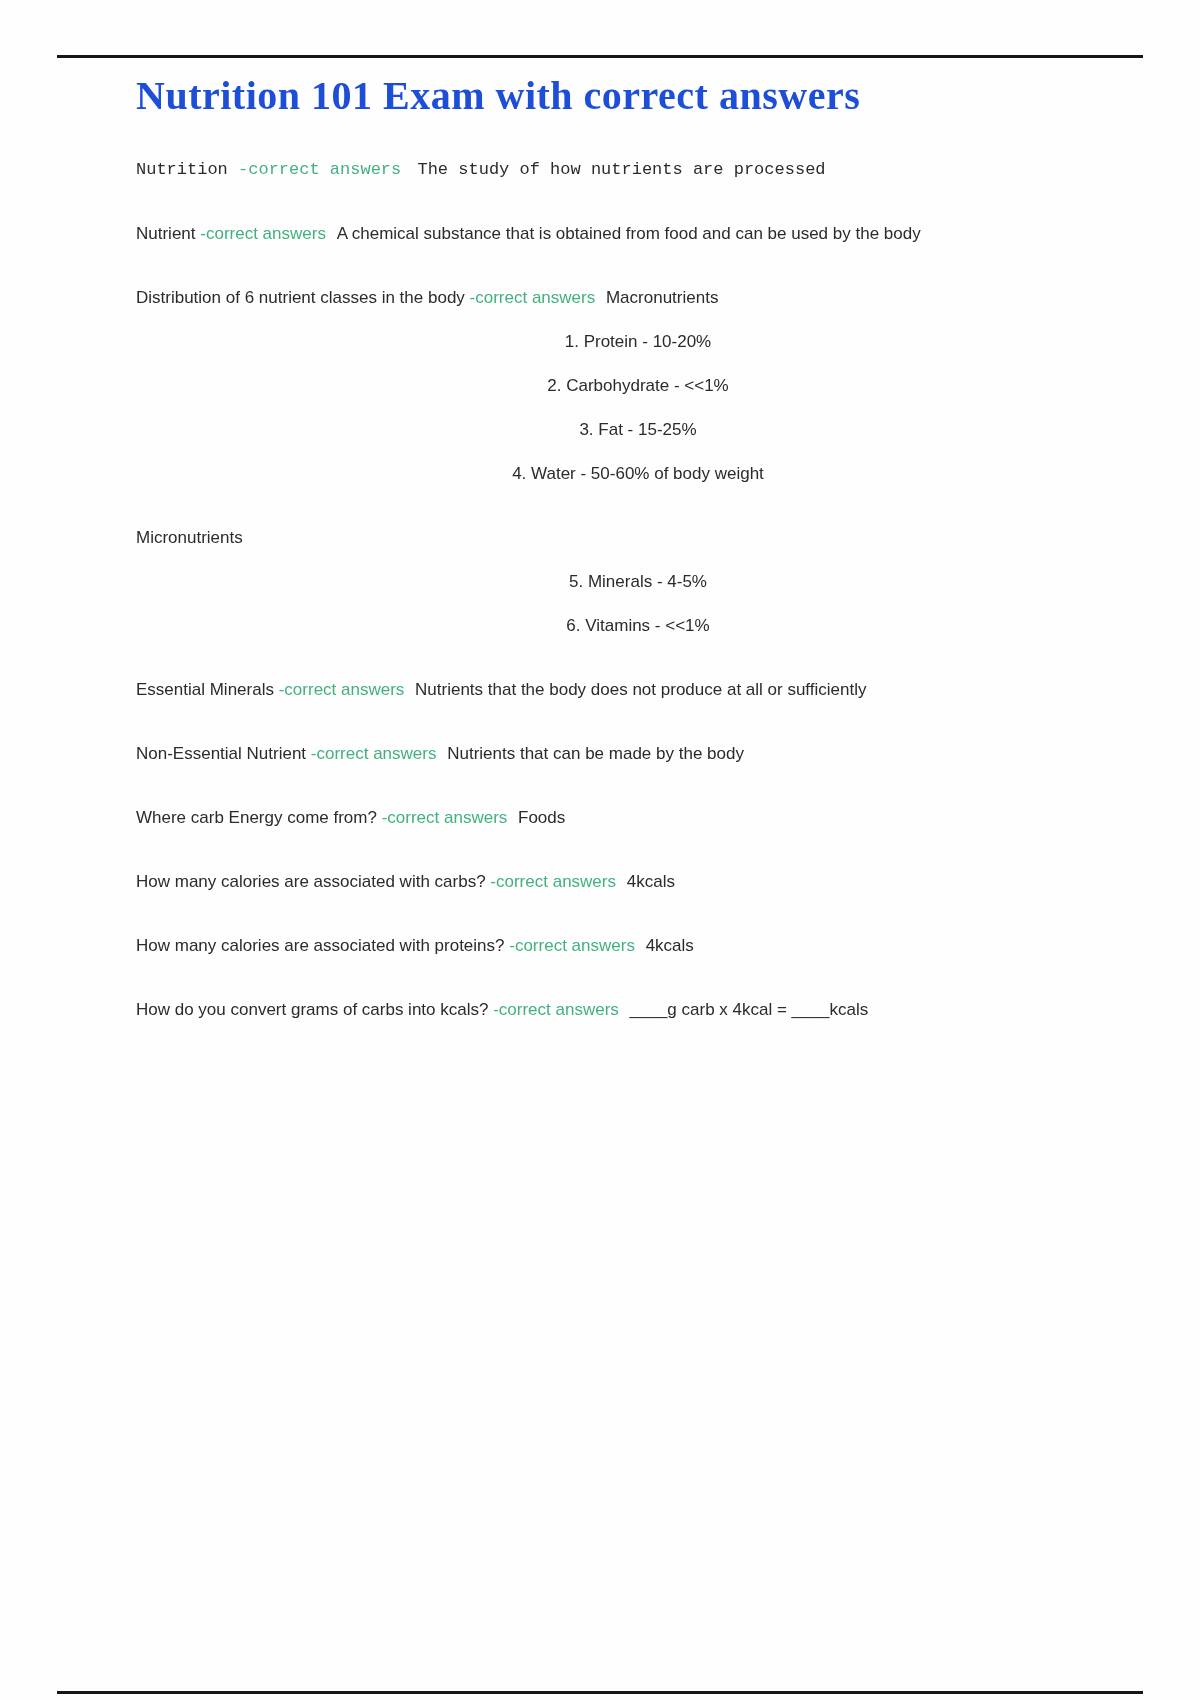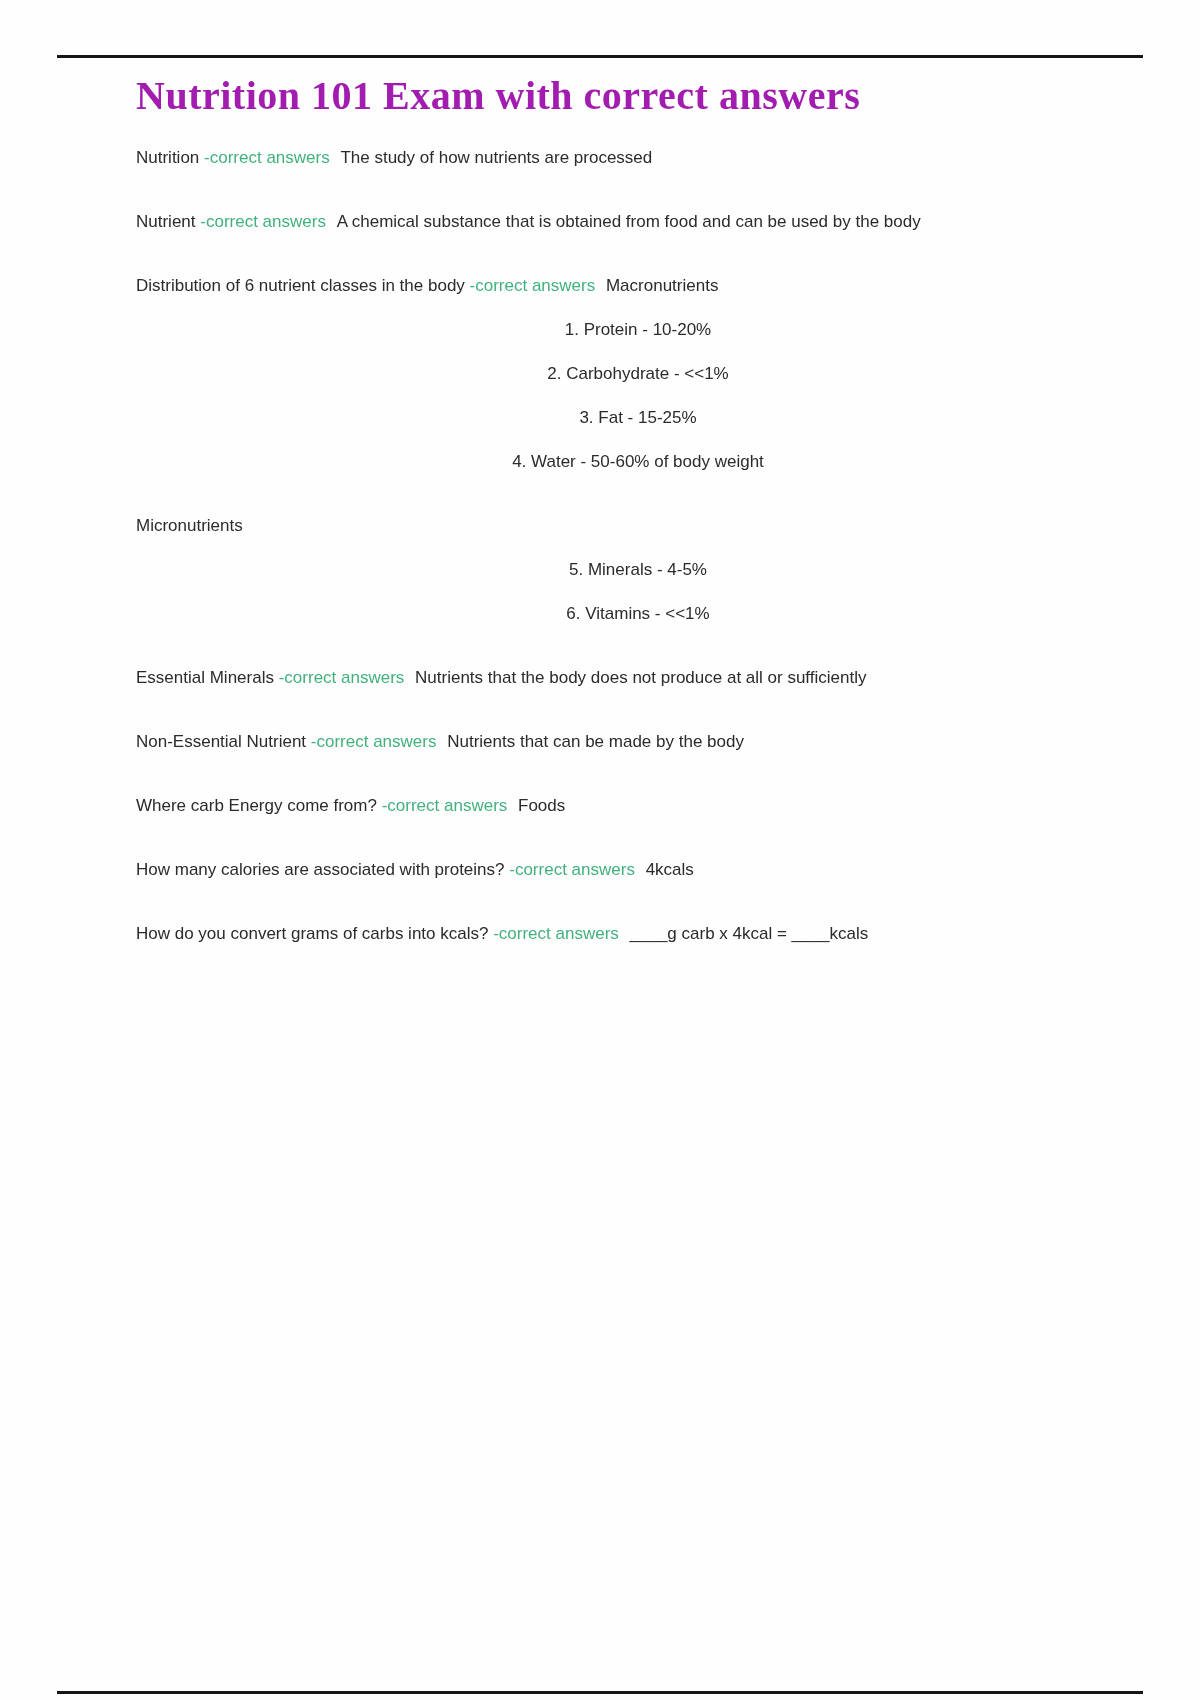--- a/index.html
+++ b/index.html
@@ -30,29 +30,29 @@
     padding: 0 60px 0 136px;
   }
   .doc-title {
     margin: 0;
     padding-top: 72px;
     font-family: "Liberation Serif", "DejaVu Serif", serif;
     font-weight: 700;
     font-size: 40px;
     line-height: 48px;
     letter-spacing: 0.5px;
-    color: #a21caf;
+    color: #1d4ed8;
   }
   .para {
     margin: 0;
     font-size: 17px;
     line-height: 24px;
     color: #2b2b2b;
   }
-  .para.first   { margin-top: 26px; }
+  .para.first   { margin-top: 38px; font-family: Liberation Mono, monospace; }
   .para.section { margin-top: 40px; }
   .para.list    { margin-top: 20px; text-align: center; }
   .marker {
     color: #42b17e;
   }
   .a {
     margin-left: 6px;
   }
 </style>
 </head>
@@ -71,19 +71,20 @@
         <p class="para list"><span>1. Protein - 10-20%</span></p>
         <p class="para list"><span>2. Carbohydrate - &lt;&lt;1%</span></p>
         <p class="para list"><span>3. Fat - 15-25%</span></p>
         <p class="para list"><span>4. Water - 50-60% of body weight</span></p>
         <p class="para section"><span>Micronutrients</span></p>
         <p class="para list"><span>5. Minerals - 4-5%</span></p>
         <p class="para list"><span>6. Vitamins - &lt;&lt;1%</span></p>
         <p class="para section"><span class="q">Essential Minerals</span> <span class="marker">-correct answers</span> <span class="a">Nutrients that the body does not produce at all or sufficiently</span></p>
         <p class="para section"><span class="q">Non-Essential Nutrient</span> <span class="marker">-correct answers</span> <span class="a">Nutrients that can be made by the body</span></p>
         <p class="para section"><span class="q">Where carb Energy come from?</span> <span class="marker">-correct answers</span> <span class="a">Foods</span></p>
+        <p class="para section"><span class="q">How many calories are associated with carbs?</span> <span class="marker">-correct answers</span> <span class="a">4kcals</span></p>
         <p class="para section"><span class="q">How many calories are associated with proteins?</span> <span class="marker">-correct answers</span> <span class="a">4kcals</span></p>
         <p class="para section"><span class="q">How do you convert grams of carbs into kcals?</span> <span class="marker">-correct answers</span> <span class="a">____g carb x 4kcal = ____kcals</span></p>
       </div>
   </div>
 
   <div class="rule rule-bottom"></div>
 </div>
 
 </body></html>

